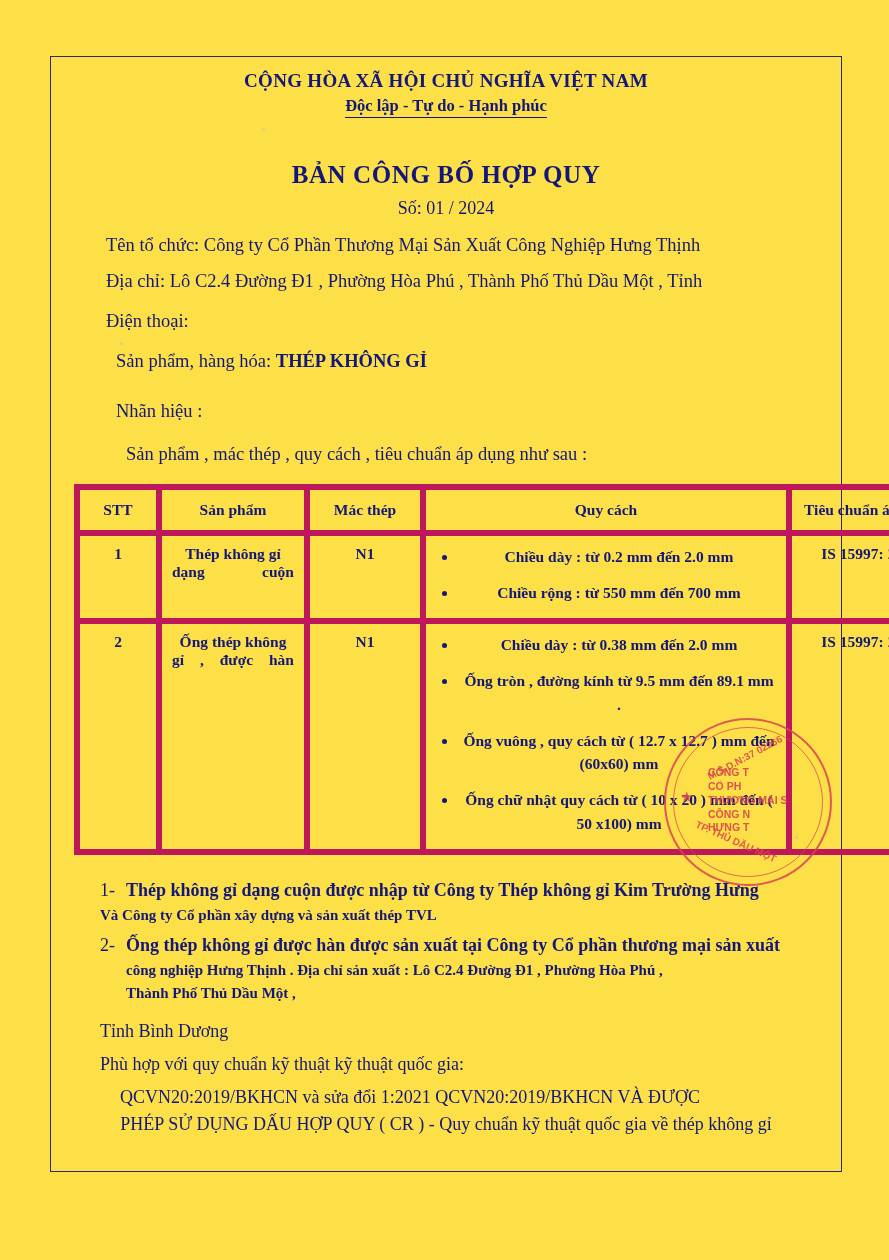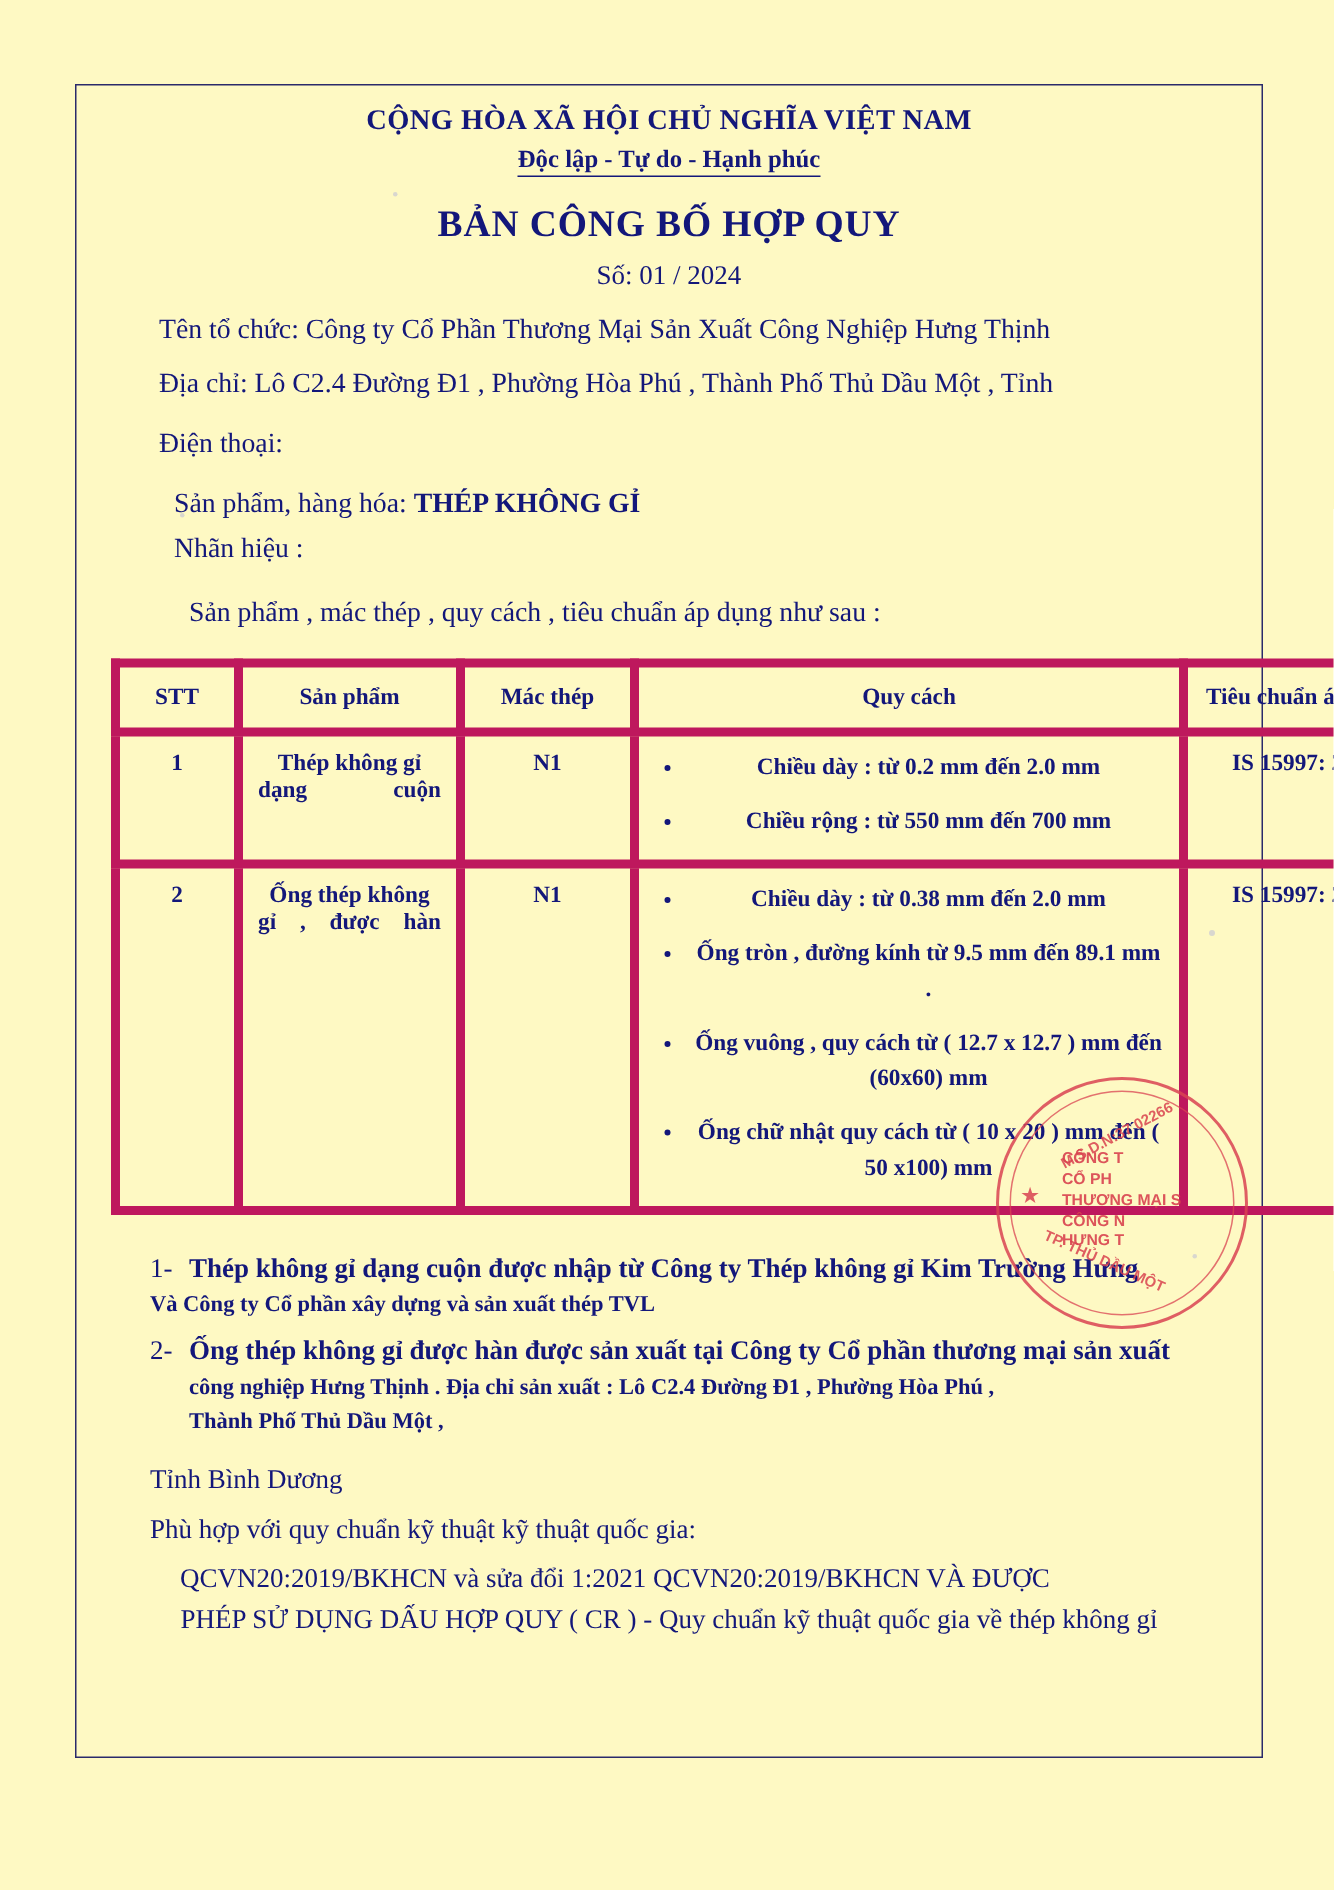--- a/index.html
+++ b/index.html
@@ -13,21 +13,21 @@
     position: relative;
     font-family: "Liberation Serif", serif;
     color: #13177a;
     overflow: hidden;
   }
   .page {
     position: absolute;
     left: 0; top: 0;
     width: 889px;
     height: 1260px;
-    background: #fef9c3;
+    background: #fde047;
   }
   .scan-border {
     position: absolute;
     left: 50px;
     top: 56px;
     width: 792px;
     height: 1116px;
     border: 1px solid #2a2a6a;
     box-sizing: border-box;
   }
@@ -49,21 +49,21 @@
     font-size: 16.5px;
     margin-top: 4px;
     display: inline-block;
     border-bottom: 1.3px solid #13177a;
     padding-bottom: 1px;
   }
   .doc-title {
     font-weight: bold;
     font-size: 25px;
     letter-spacing: 0.6px;
-    margin-top: 18px;
+    margin-top: 43px;
   }
   .doc-number {
     font-size: 18px;
     margin-top: 9px;
   }
 
   .body-line {
     font-size: 18.5px;
     line-height: 1.52;
     margin-top: 12px;
@@ -228,21 +228,21 @@
     <div class="center doc-title">BẢN CÔNG BỐ HỢP QUY</div>
     <div class="center doc-number">Số: 01 / 2024</div>
 
     <div class="body-line indent-1">Tên tổ chức: Công ty Cổ Phần Thương Mại Sản Xuất Công Nghiệp Hưng Thịnh</div>
     <div class="body-line indent-1" style="margin-top:8px;">Địa chỉ: Lô C2.4 Đường Đ1 , Phường Hòa Phú , Thành Phố Thủ Dầu Một , Tỉnh</div>
     <div class="body-line indent-1">Điện thoại:</div>
 
     <div class="body-line indent-2">
       <span>Sản phẩm, hàng hóa: </span><span class="bold">THÉP KHÔNG GỈ</span>
     </div>
-    <div class="body-line indent-2" style="margin-top:2px;">Nhãn hiệu :</div>
+    <div class="body-line indent-2" style="margin-top:22px;">Nhãn hiệu :</div>
     <div class="body-line indent-3" style="margin-top:14px;">Sản phẩm , mác thép , quy cách , tiêu chuẩn áp dụng như sau :</div>
 
     <table class="spec">
       <thead>
         <tr>
           <th class="c-stt">STT</th>
           <th class="c-sp">Sản phẩm</th>
           <th class="c-mac">Mác thép</th>
           <th class="c-qc">Quy cách</th>
           <th class="c-tc">Tiêu chuẩn áp dụng</th>

